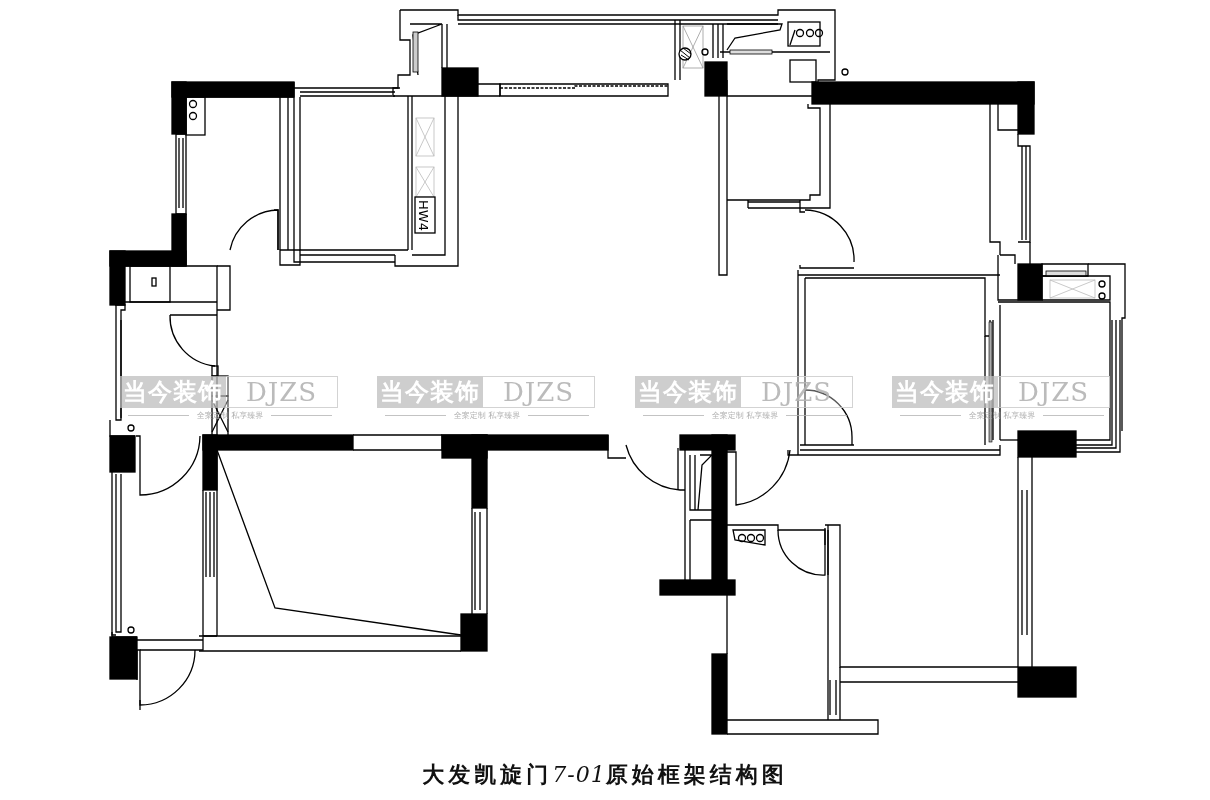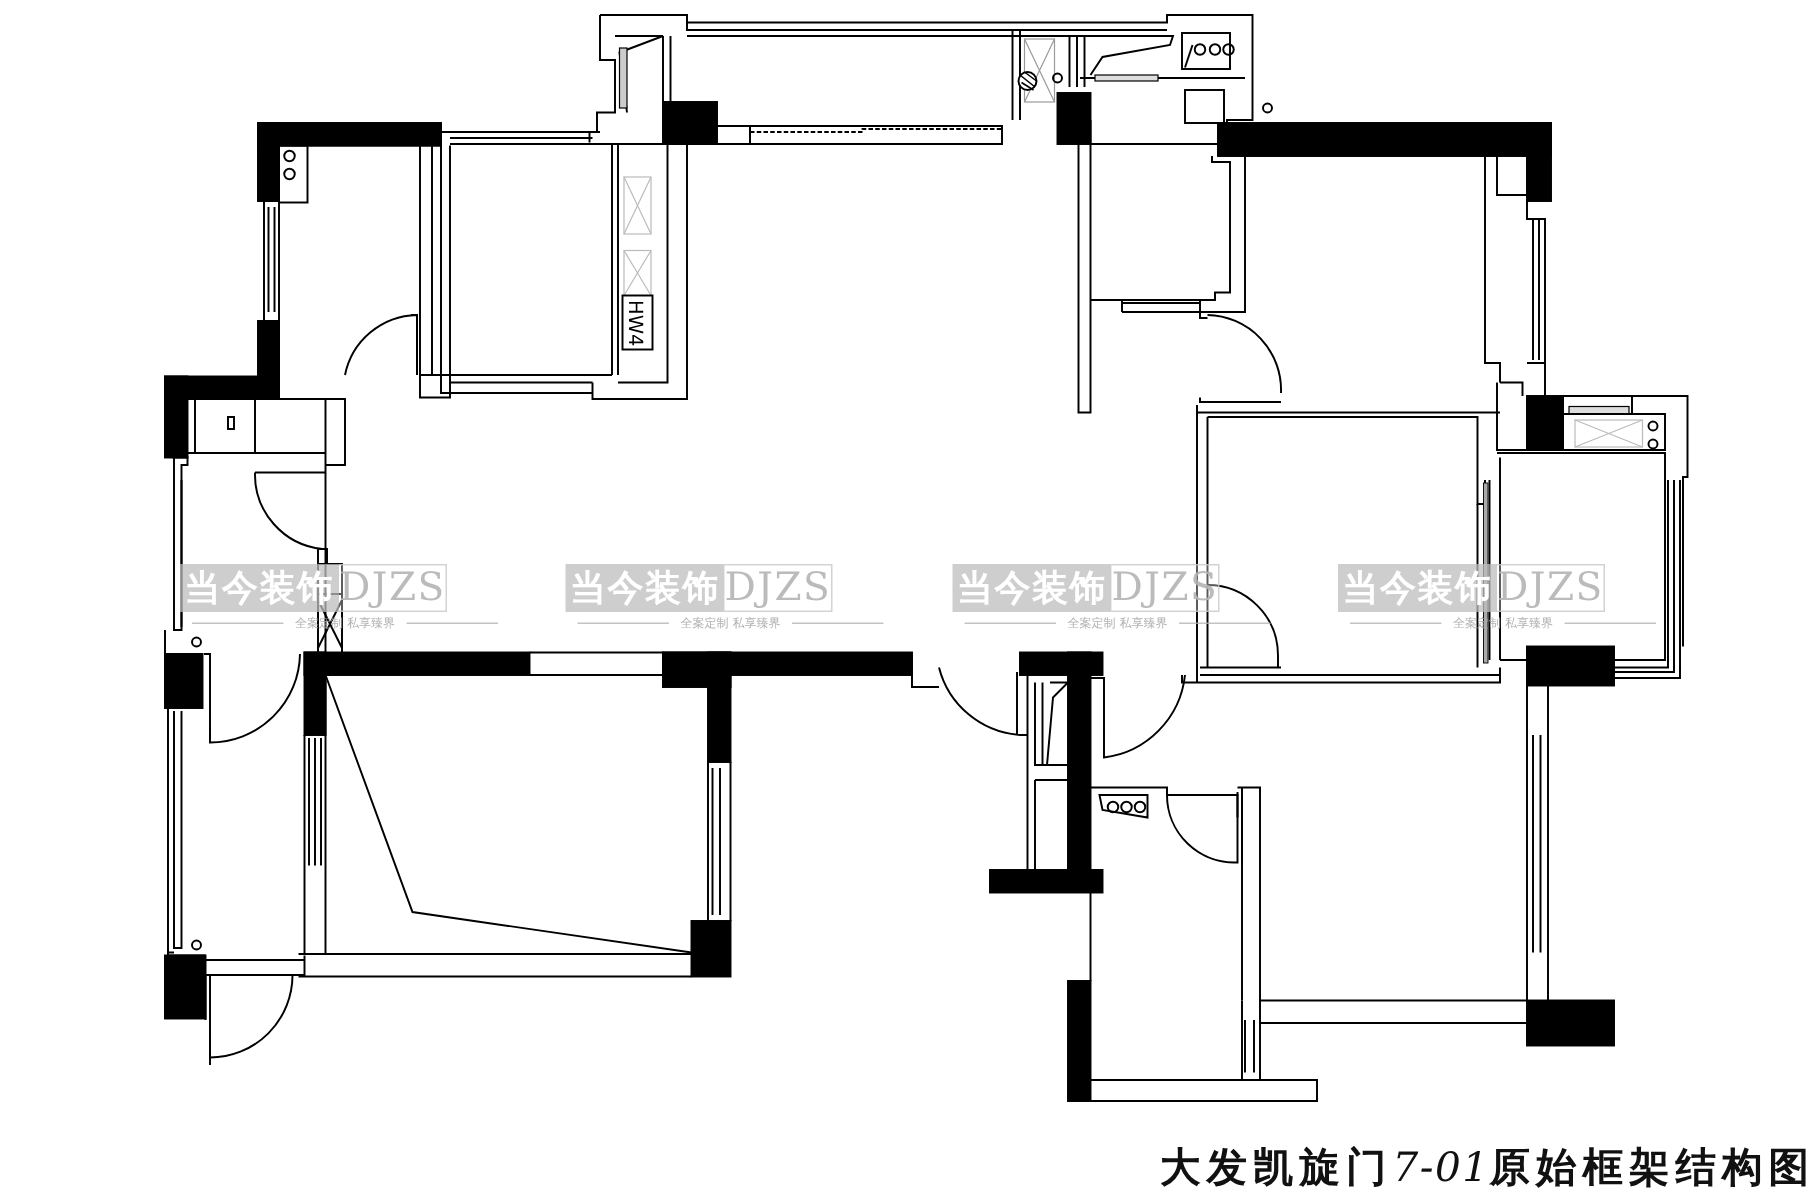--- a/index.html
+++ b/index.html
@@ -1,24 +1,24 @@
 <!DOCTYPE html>
 <html><head>
 <meta charset="utf-8">
 <style>
   html, body { margin: 0; padding: 0; background: #ffffff; }
   body { width: 1210px; height: 800px; position: relative; overflow: hidden; font-family: "DejaVu Sans", sans-serif; }
   #plan { position: absolute; left: 0; top: 0; width: 1210px; height: 800px; }
   .wm { position: absolute; width: 220px; height: 60px; }
   .wm-box { position: absolute; left: 0; top: 0; height: 32px; display: flex; }
   .wm-cn { background: rgba(190,190,190,0.75); color: #ffffff; font-family: "DejaVu Sans", sans-serif; font-weight: bold; font-size: 24px; line-height: 32px; padding: 0 3px; letter-spacing: 1px; }
-  .wm-en { border: 1px solid rgba(200,200,200,0.8); border-left: none; color: rgba(180,180,180,0.9); font-family: "DejaVu Serif", serif; font-size: 26px; line-height: 30px; padding: 0 0; background: rgba(255,255,255,0.35); letter-spacing: 1px; }
+  .wm-en { border: 1px solid rgba(200,200,200,0.8); border-left: none; color: rgba(180,180,180,0.9); font-family: "DejaVu Serif", serif; font-size: 26px; line-height: 30px; padding: 0 20px; background: rgba(255,255,255,0.35); letter-spacing: 1px; }
   .wm-tag { position: absolute; left: 0; top: 34px; width: 220px; display: flex; align-items: center; justify-content: space-between; color: rgba(170,170,170,0.9); font-size: 8px; font-family: "DejaVu Serif", serif; }
   .wm-tag .ln { flex: 1; height: 1px; background: rgba(180,180,180,0.8); margin: 0 8px; }
-  .title { position: absolute; left: 0; top: 760px; width: 1210px; text-align: right; font-family: "DejaVu Sans", sans-serif; font-weight: bold; font-size: 27px; color: #111; letter-spacing: 4px; }
+  .title { position: absolute; left: 0; top: 760px; width: 1210px; text-align: center; font-family: "DejaVu Sans", sans-serif; font-weight: bold; font-size: 22px; color: #111; letter-spacing: 4px; }
   .title .num { font-family: "DejaVu Serif", serif; font-style: italic; font-weight: normal; letter-spacing: 1px; }
   .hw-label { font-family: "DejaVu Sans", sans-serif; font-size: 13px; }
 </style>
 </head>
 <body>
 
 <svg id="plan" viewBox="0 0 1210 800" xmlns="http://www.w3.org/2000/svg">
   <g fill="none" stroke="#000" stroke-width="1.3">
 
     <g>

